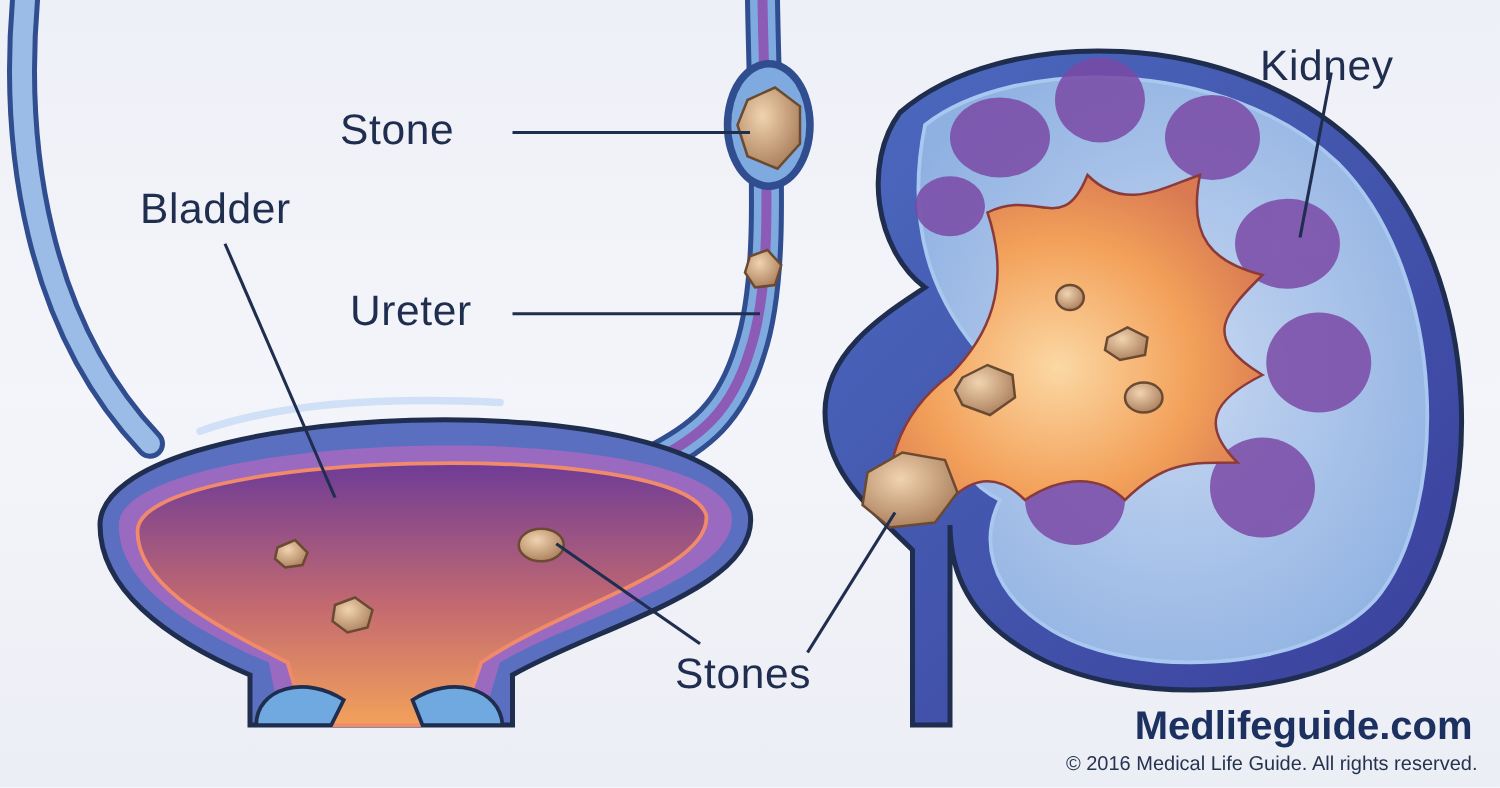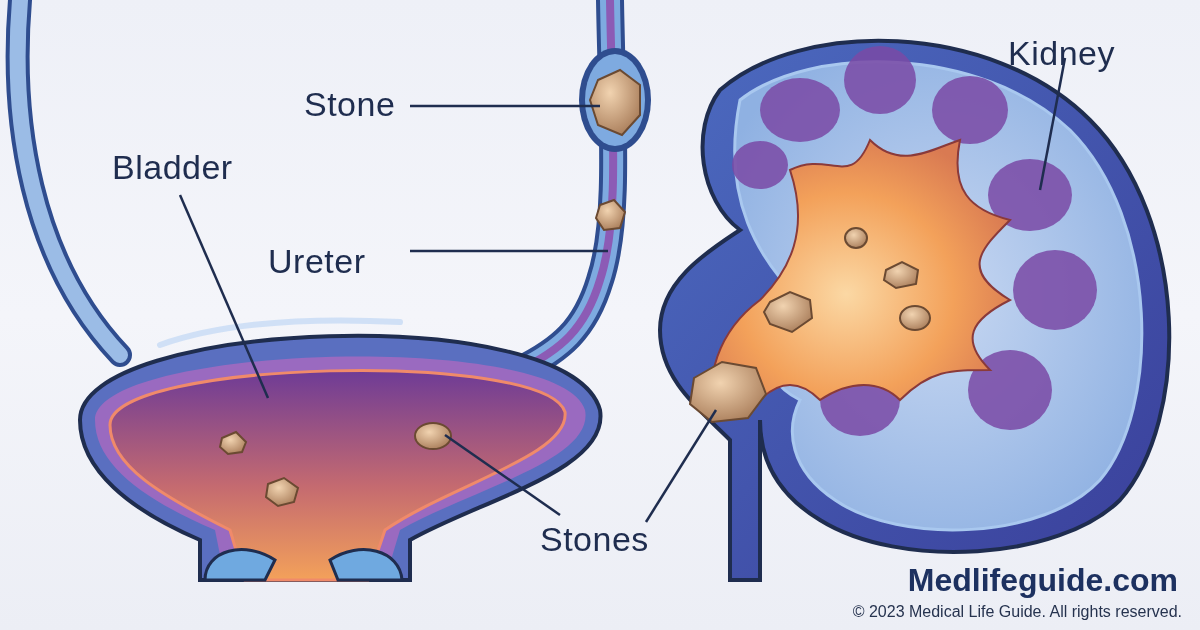--- a/index.html
+++ b/index.html
@@ -102,20 +102,20 @@
   <g stroke="#1f2d4f" stroke-width="2.5" fill="none">
     <line x1="410" y1="106" x2="600" y2="106"></line>
     <line x1="410" y1="251" x2="608" y2="251"></line>
     <line x1="180" y1="195" x2="268" y2="398"></line>
     <line x1="445" y1="435" x2="560" y2="515"></line>
     <line x1="716" y1="410" x2="646" y2="522"></line>
     <line x1="1065" y1="58" x2="1040" y2="190"></line>
   </g>
 </svg>
 
-<div class="label" style="left:272px;top:85px;margin-left:32px;">Stone</div>
+<div class="label" style="left:272px;top:85px;">Stone</div>
 <div class="label" style="left:112px;top:148px;">Bladder</div>
-<div class="label" style="left:268px;top:230px;margin-top:12px;">Ureter</div>
+<div class="label" style="left:280px;top:230px;">Ureter</div>
 <div class="label" style="left:1008px;top:34px;">Kidney</div>
 <div class="label" style="left:540px;top:520px;">Stones</div>
 
 <div class="brand">Medlifeguide.com</div>
-<div class="copy">© 2023 Medical Life Guide. All rights reserved.</div>
+<div class="copy">© 2016 Medical Life Guide. All rights reserved.</div>
 
 </body></html>

